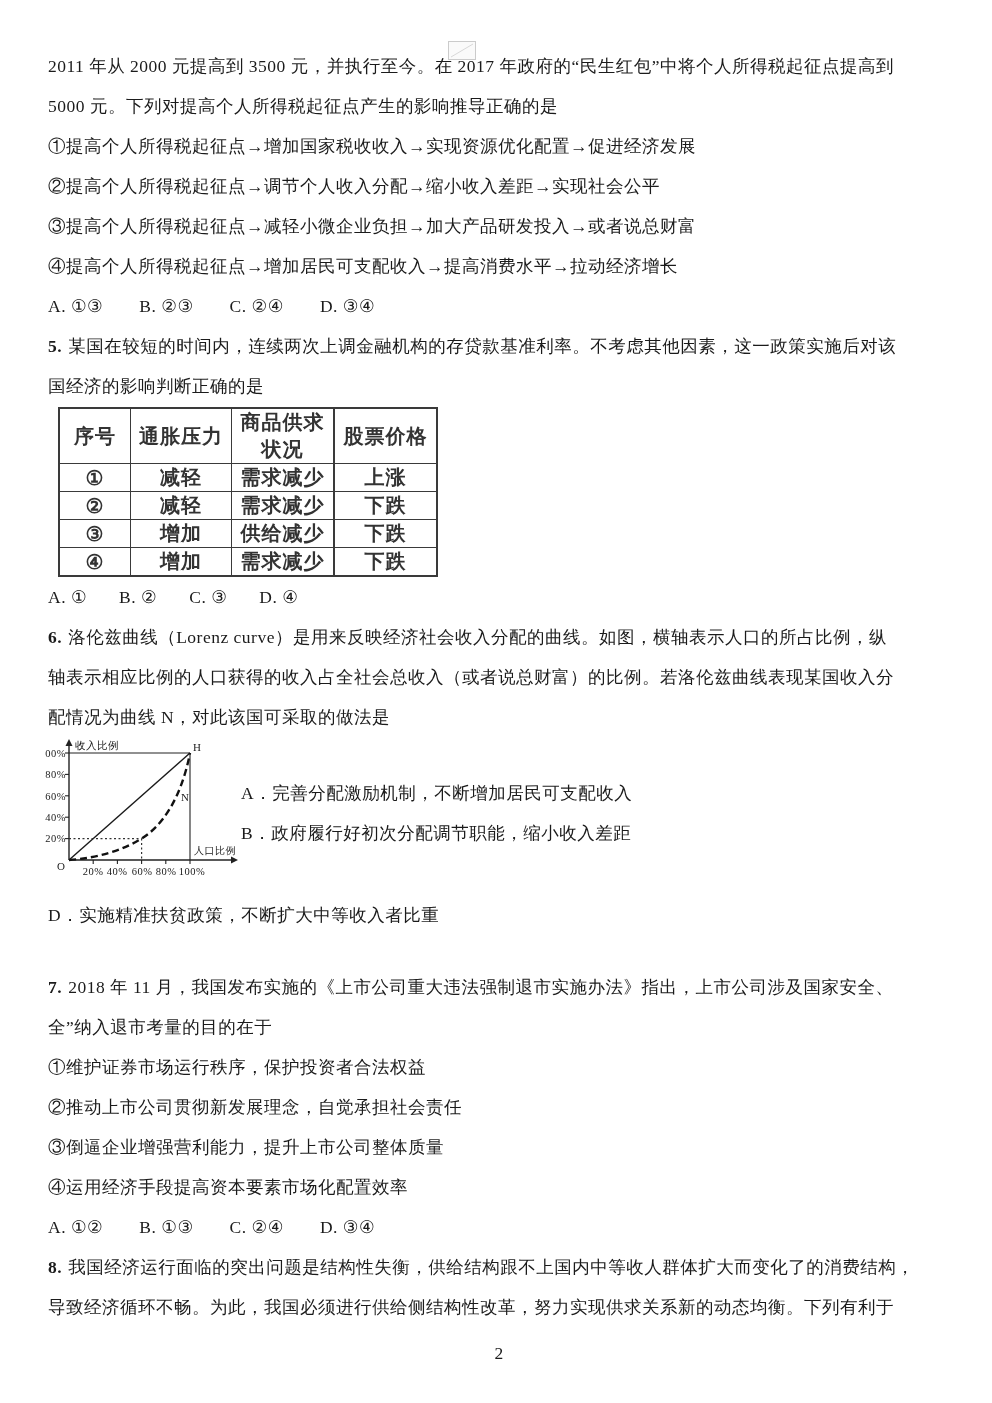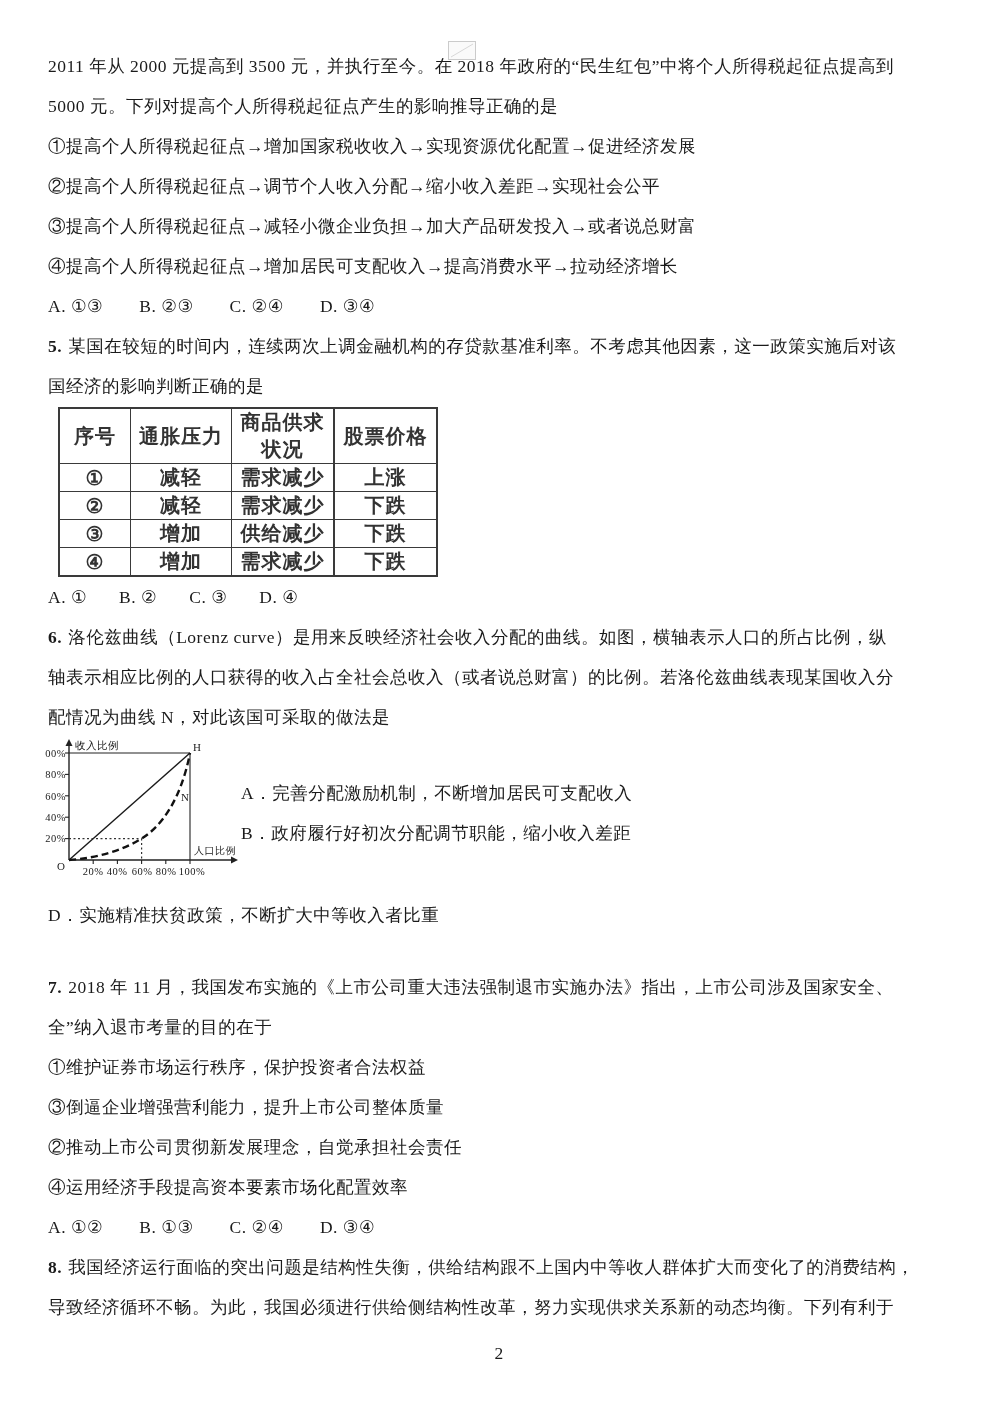--- a/index.html
+++ b/index.html
@@ -62,21 +62,21 @@
 <body>
 
 <div class="page">
 
   <div class="anchor-ph">
     <svg width="26" height="17">
         <line x1="2" y1="15" x2="24" y2="2" stroke="#d8d8d8" stroke-width="1"></line>
       </svg>
   </div>
 
-  <div class="tline">2011 年从 2000 元提高到 3500 元，并执行至今。在 2018 年政府的“民生红包”中将个人所得税起征点提高到</div>
+  <div class="tline">2011 年从 2000 元提高到 3500 元，并执行至今。在 2017 年政府的“民生红包”中将个人所得税起征点提高到</div>
   <div class="tline">5000 元。下列对提高个人所得税起征点产生的影响推导正确的是</div>
 
   <div class="tline">①提高个人所得税起征点→增加国家税收收入→实现资源优化配置→促进经济发展</div>
   <div class="tline">②提高个人所得税起征点→调节个人收入分配→缩小收入差距→实现社会公平</div>
   <div class="tline">③提高个人所得税起征点→减轻小微企业负担→加大产品研发投入→或者说总财富</div>
   <div class="tline">④提高个人所得税起征点→增加居民可支配收入→提高消费水平→拉动经济增长</div>
   <div class="tline ansrow gap36">
     <span>A. ①③</span><span>B. ②③</span><span>C. ②④</span><span>D. ③④</span>
   </div>
 
@@ -180,22 +180,22 @@
       <div class="tline">A．完善分配激励机制，不断增加居民可支配收入</div>
       <div class="tline">B．政府履行好初次分配调节职能，缩小收入差距</div>
     </div>
   </div>
 
   <div class="tline dline">D．实施精准扶贫政策，不断扩大中等收入者比重</div>
 
   <div class="tline q7-first"><span class="qnum">7.</span><span>2018 年 11 月，我国发布实施的《上市公司重大违法强制退市实施办法》指出，上市公司涉及国家安全、</span></div>
   <div class="tline">全”纳入退市考量的目的在于</div>
   <div class="tline">①维护证券市场运行秩序，保护投资者合法权益</div>
+  <div class="tline">②推动上市公司贯彻新发展理念，自觉承担社会责任</div>
   <div class="tline">③倒逼企业增强营利能力，提升上市公司整体质量</div>
-  <div class="tline">②推动上市公司贯彻新发展理念，自觉承担社会责任</div>
   <div class="tline">④运用经济手段提高资本要素市场化配置效率</div>
   <div class="tline ansrow gap36">
     <span>A. ①②</span><span>B. ①③</span><span>C. ②④</span><span>D. ③④</span>
   </div>
 
   <div class="tline"><span class="qnum">8.</span><span>我国经济运行面临的突出问题是结构性失衡，供给结构跟不上国内中等收人群体扩大而变化了的消费结构，</span></div>
   <div class="tline">导致经济循环不畅。为此，我国必须进行供给侧结构性改革，努力实现供求关系新的动态均衡。下列有利于</div>
 
   <div class="page-num">2</div>
 

